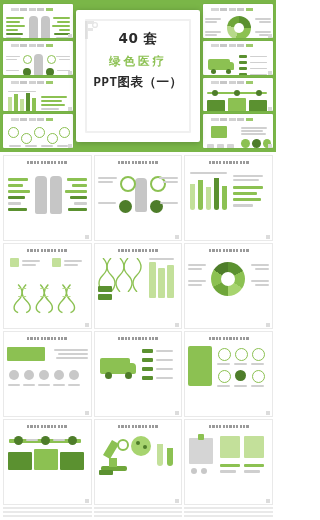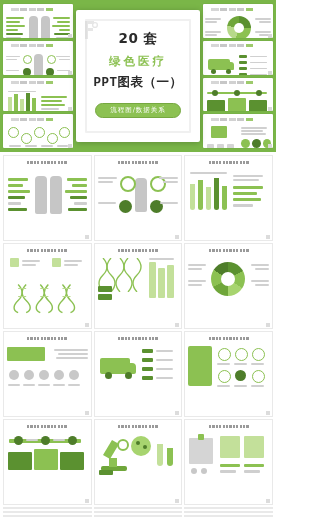--- a/index.html
+++ b/index.html
@@ -229,24 +229,23 @@
     </div>
   </div>
 
   <div class="titlecard">
     <div class="tc-frame"></div>
     <svg class="tc-deco" viewBox="0 0 16 20">
       <path d="M2 2 h9 v3 h-6 v4 h5 v3 h-5 v8 h-3 z" fill="#cfcfcf"></path>
       <circle cx="12" cy="6" r="2.4" fill="none" stroke="#cfcfcf" stroke-width="1.4"></circle>
     </svg>
     <div class="tc-inner">
-      <div class="t-line1">20 套</div>
+      <div class="t-line1">40 套</div>
       <div class="t-line2">绿色医疗</div>
       <div class="t-line3">PPT图表（一）</div>
-      <div class="t-pill">流程图/数据关系</div>
     </div>
   </div>
 
   <div class="grid">
 
     <div class="slide">
       <div class="s-head"></div>
       <div class="s-body">
         <div class="human" style="left:31px;top:8px;height:38px;width:12px;"></div>
         <div class="human" style="left:46px;top:8px;height:38px;width:12px;"></div>

